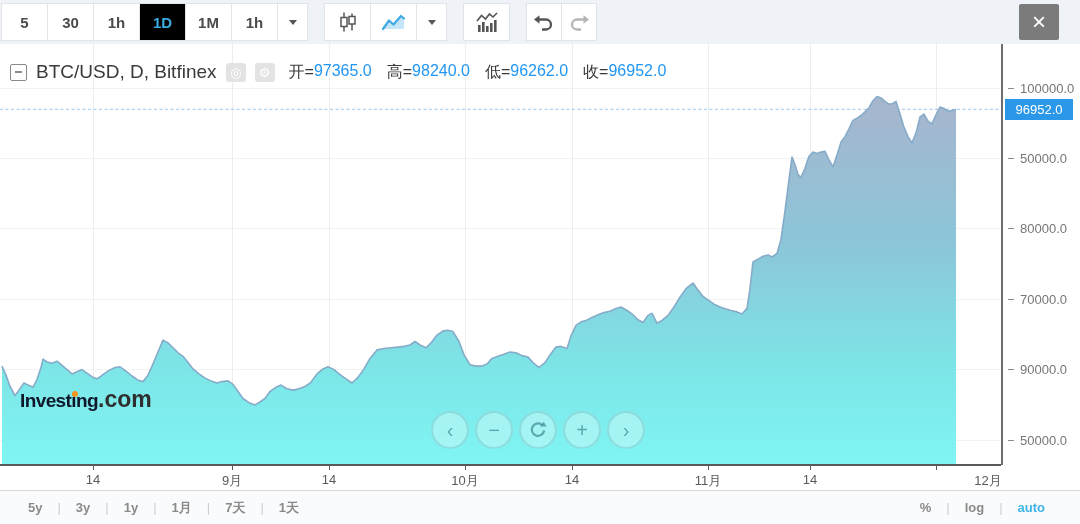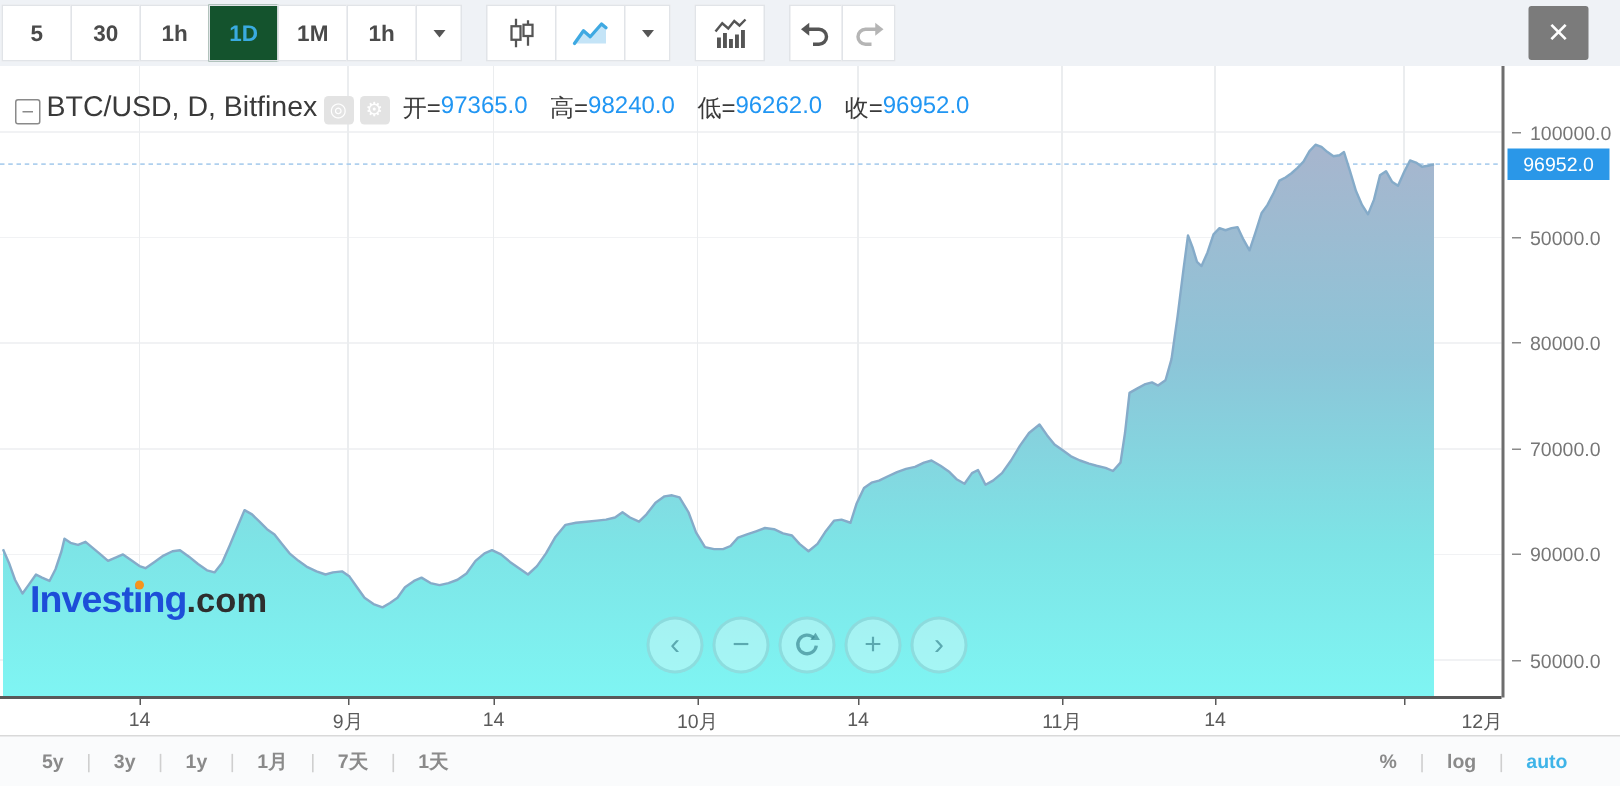--- a/index.html
+++ b/index.html
@@ -12,21 +12,21 @@
     position:relative;height:44px;background:#eff2f6;box-sizing:border-box;
     display:flex;align-items:flex-start;padding:3px 0 0 2px;
   }
   .grp{display:flex;}
   .grp + .grp{margin-left:17px;}
   .tb-btn{
     height:38px;min-width:47px;background:#fff;border:1px solid #e1e4e8;margin-left:-1px;
     display:flex;align-items:center;justify-content:center;
     font-family:inherit;font-size:15px;font-weight:600;color:#4a4a4a;cursor:pointer;padding:0 6px;box-sizing:border-box;
   }
-  .tb-btn.active{background:#14532d;color:#3aabe0;}
+  .tb-btn.active{background:#000000;color:#3aabe0;}
   .tb-btn.caret-btn{min-width:31px;}
   .caret{width:0;height:0;border-left:4.5px solid transparent;border-right:4.5px solid transparent;border-top:5.5px solid #555;display:block;}
   .close-btn{
     position:absolute;right:21px;top:4px;width:40px;height:36px;background:#7b7b7b;border:none;border-radius:2px;
     color:#fff;font-size:24px;line-height:1;display:flex;align-items:center;justify-content:center;cursor:pointer;
     font-family:inherit;
   }
   
   .chart-region{position:relative;width:1080px;height:446px;background:#fff;}
   #plot-svg{position:absolute;left:0;top:0;}
@@ -34,34 +34,34 @@
   .pa-label{position:absolute;left:5px;height:16px;display:flex;align-items:center;font-size:13px;color:#767676;white-space:nowrap;}
   .pa-label::before{content:"";display:block;width:6px;height:1px;background:#8a8a8a;margin-right:6px;}
   .pa-badge{
     position:absolute;left:2px;width:68px;height:21px;background:#2a97e8;color:#fff;
     font-size:13px;display:flex;align-items:center;justify-content:center;z-index:3;
   }
   .time-axis{position:absolute;left:0;top:420px;width:1001px;height:26px;border-top:2px solid #595959;box-sizing:border-box;cursor:ew-resize;}
   .ta-tick{position:absolute;top:0;width:1px;height:4px;background:#595959;}
   .ta-label{position:absolute;top:6px;transform:translateX(-50%);font-size:13px;color:#5a5a5a;white-space:nowrap;}
   
-  .chart-header{position:absolute;left:10px;top:17px;display:flex;align-items:flex-end;gap:4px;z-index:5;}
+  .chart-header{position:absolute;left:10px;top:17px;display:flex;align-items:center;gap:9px;z-index:5;}
   .collapse-box{width:15px;height:15px;border:1px solid #8a8a8a;border-radius:2px;display:flex;align-items:center;justify-content:center;cursor:pointer;background:#fff;}
   .collapse-box .bar{width:7px;height:1.5px;background:#8a8a8a;display:block;}
   .symbol-title{font-size:19px;color:#3a3a3a;}
   .chip{width:20px;height:19px;background:#e3e3e3;border-radius:3px;color:#fff;display:flex;align-items:center;justify-content:center;
         font-size:13px;cursor:pointer;font-family:"DejaVu Sans",sans-serif;}
   .ohlc{display:flex;gap:15px;font-size:16px;margin-left:5px;}
   .ohlc-item{display:flex;}
   .ohlc-item .lab{color:#3a3a3a;}
   .ohlc-item .val{color:#2196f3;}
   
   .watermark{position:absolute;left:20px;top:344px;z-index:4;pointer-events:none;}
   .brand-line{line-height:1;}
-  .brand{font-size:25px;font-weight:800;color:#1d4ed8;letter-spacing:-0.6px;}
+  .brand{font-size:19px;font-weight:800;color:#0f172a;letter-spacing:-0.6px;}
   .oi{position:relative;}
   .oi::before{content:"";position:absolute;top:1px;left:1px;width:6px;height:6px;border-radius:50%;background:#f7941d;z-index:2;}
   .brand-suffix{font-size:23px;font-weight:600;color:#2e2e2e;}
   .provider{font-size:18px;color:#9fd6f2;margin-top:4px;margin-left:16px;}
   
   .nav-circles{position:absolute;left:431px;top:367px;display:flex;gap:6px;z-index:4;}
   .nav-btn{
     width:38px;height:38px;border-radius:50%;box-sizing:border-box;cursor:pointer;
     background:rgba(255,255,255,0.30);border:2px solid rgba(110,190,195,0.45);
     color:rgba(62,140,150,0.72);font-size:20px;display:flex;align-items:center;justify-content:center;font-family:inherit;

